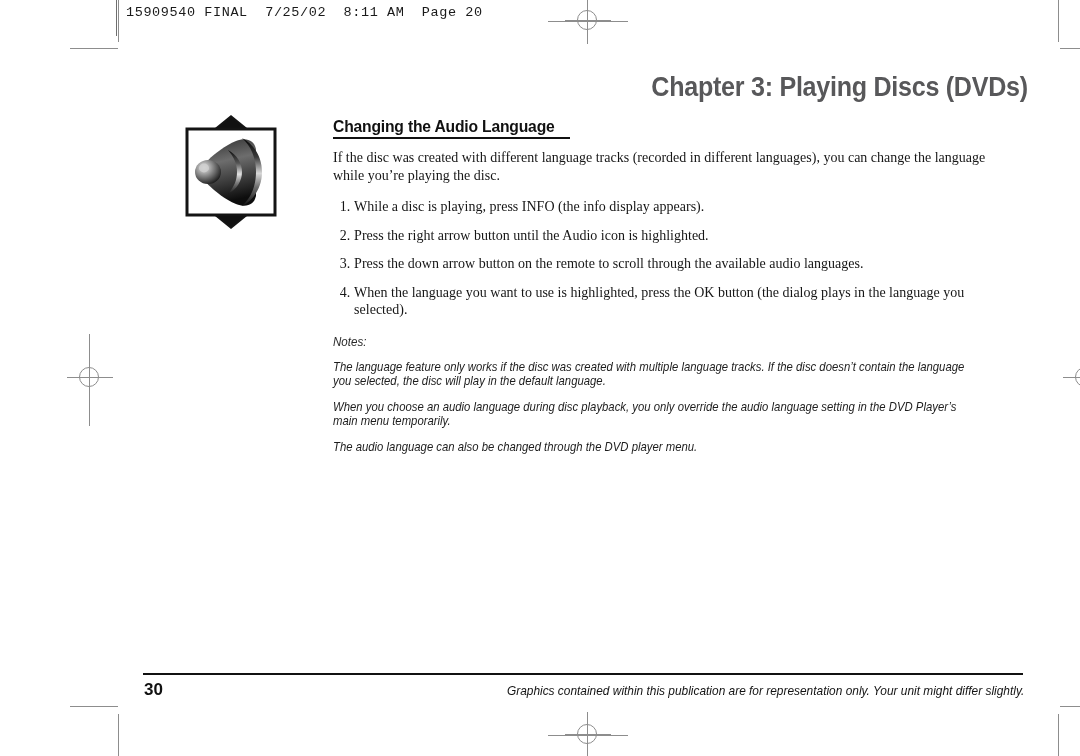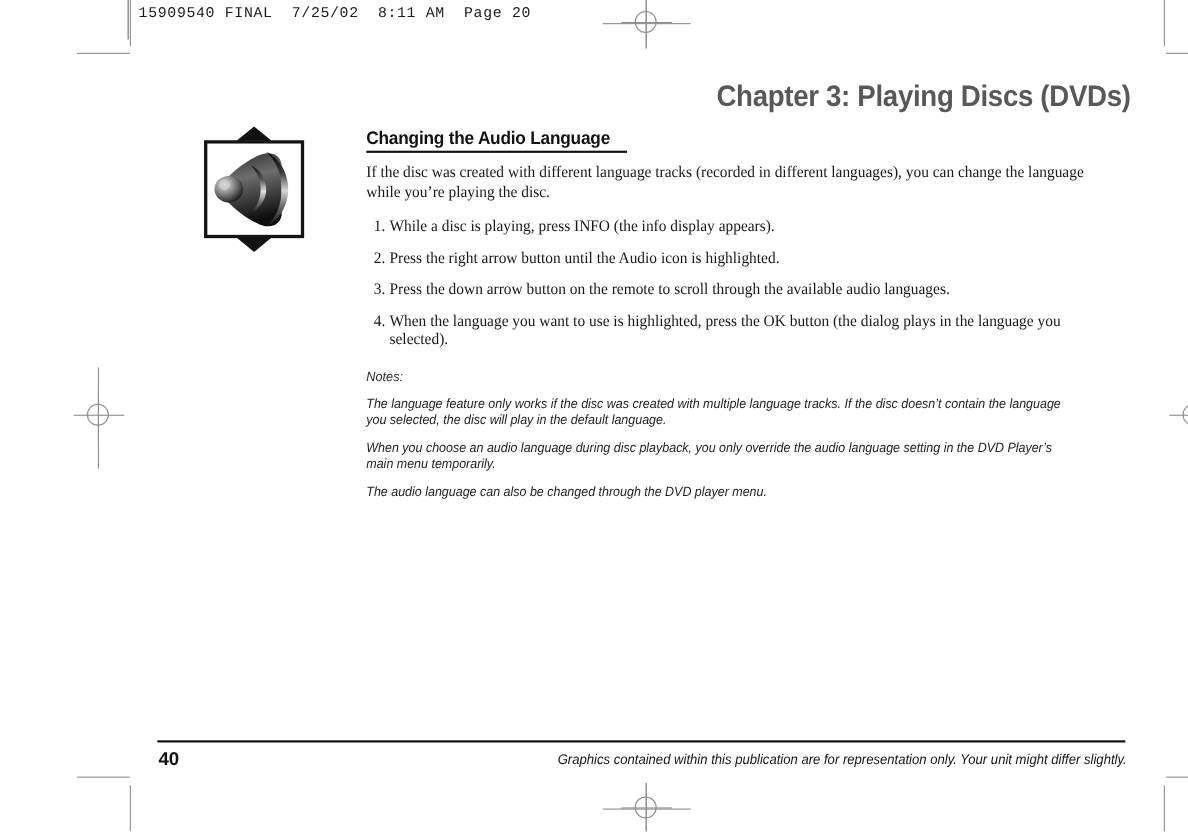--- a/index.html
+++ b/index.html
@@ -367,16 +367,16 @@
     </ol>
 
     <p class="notes-label">Notes:</p>
     <p class="note">The language feature only works if the disc was created with multiple language tracks. If the disc doesn’t contain the language you selected, the disc will play in the default language.</p>
     <p class="note">When you choose an audio language during disc playback, you only override the audio language setting in the DVD Player’s main menu temporarily.</p>
     <p class="note">The audio language can also be changed through the DVD player menu.</p>
   </div>
 
 
   <div class="footer-rule"></div>
-  <div class="page-number">40</div>
+  <div class="page-number">30</div>
   <div class="footer-note">Graphics contained within this publication are for representation only. Your unit might differ slightly.</div>
 
 </div>
 
 </body></html>

